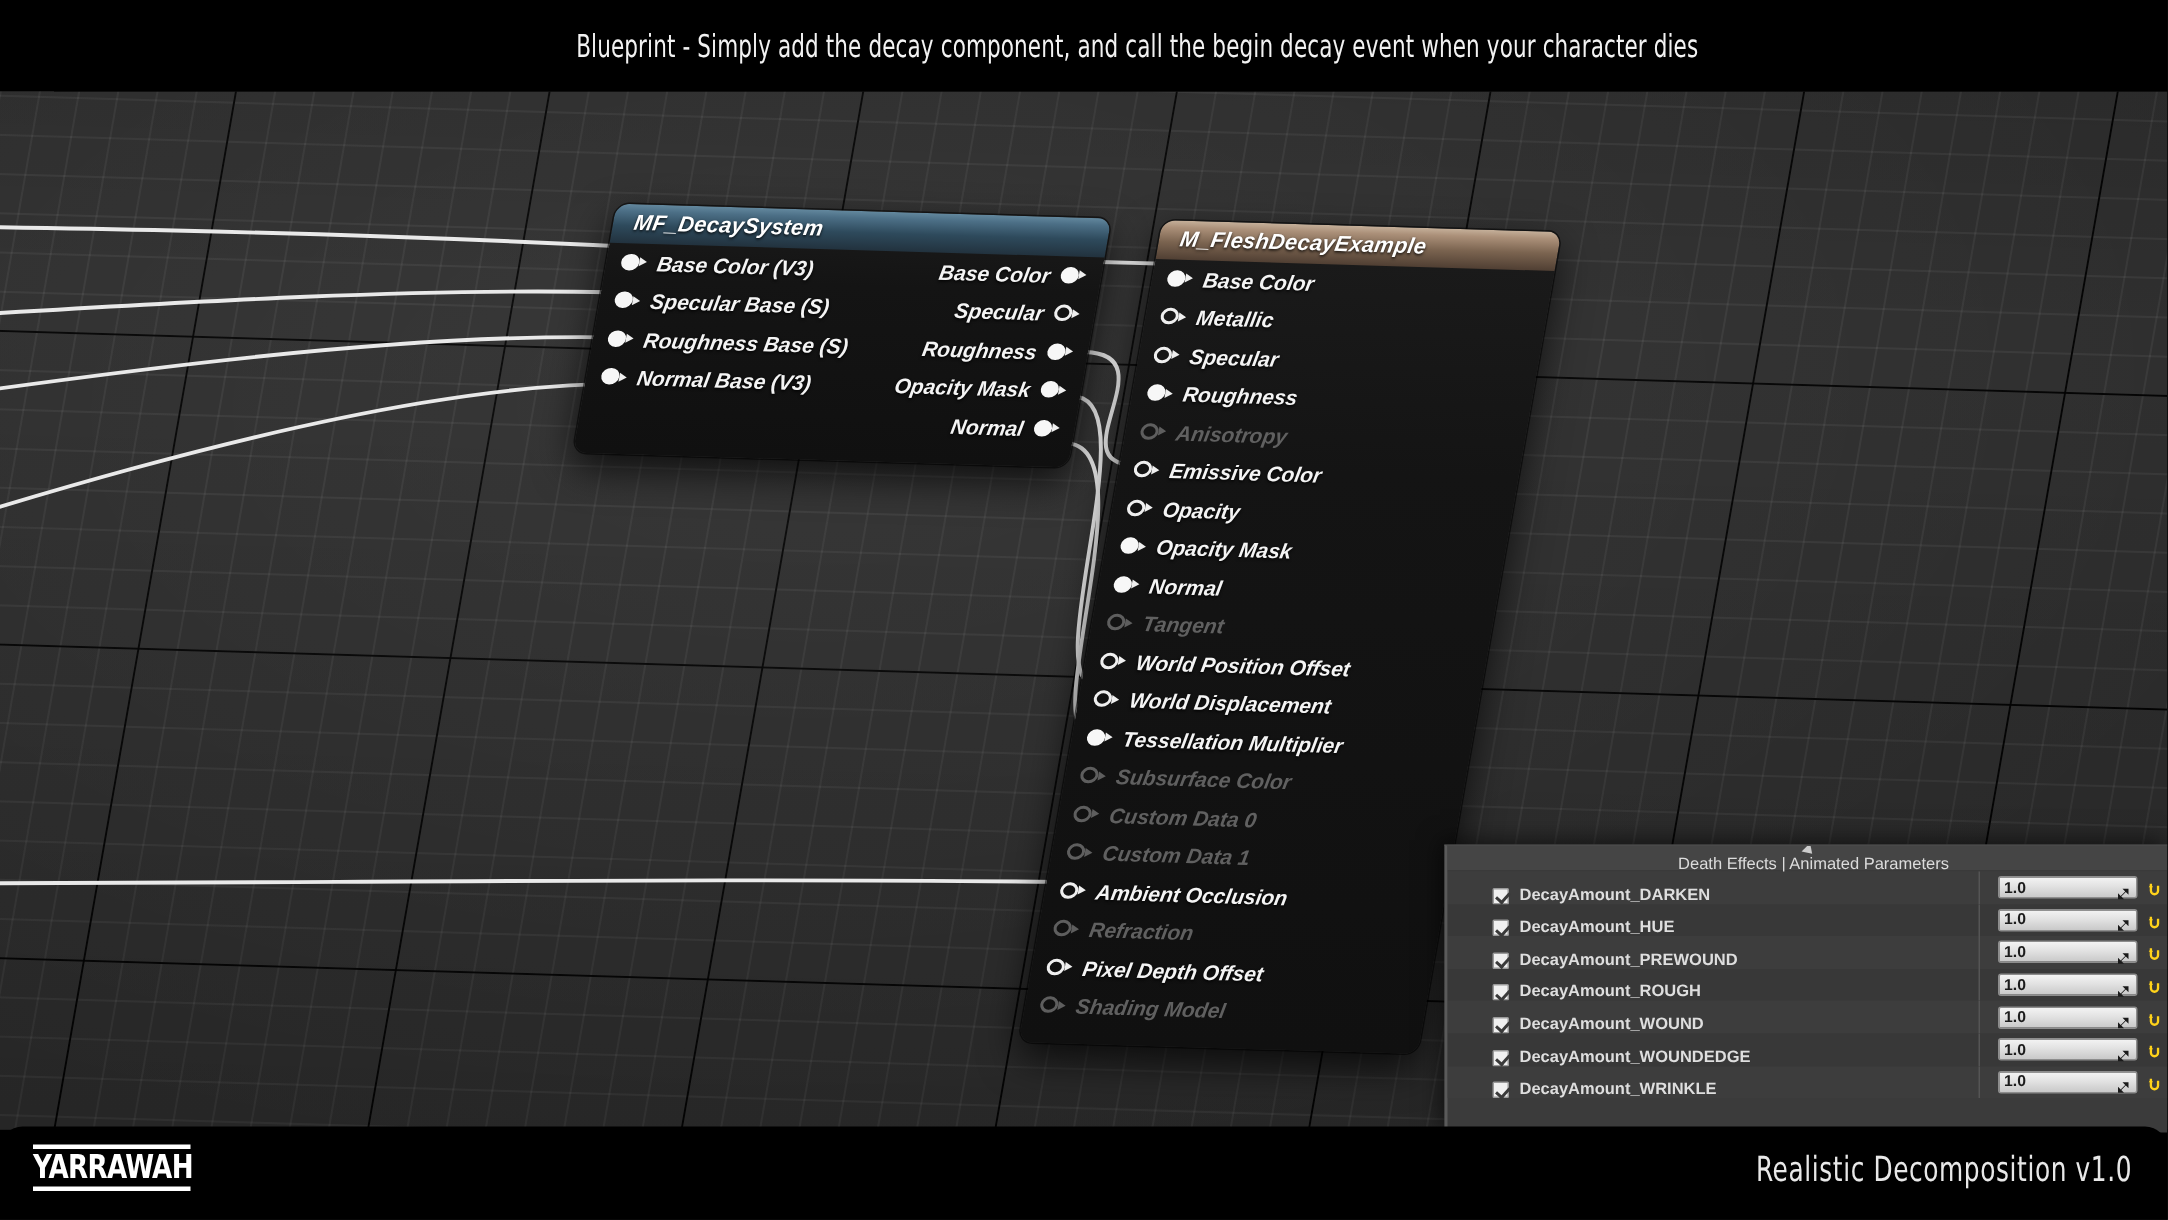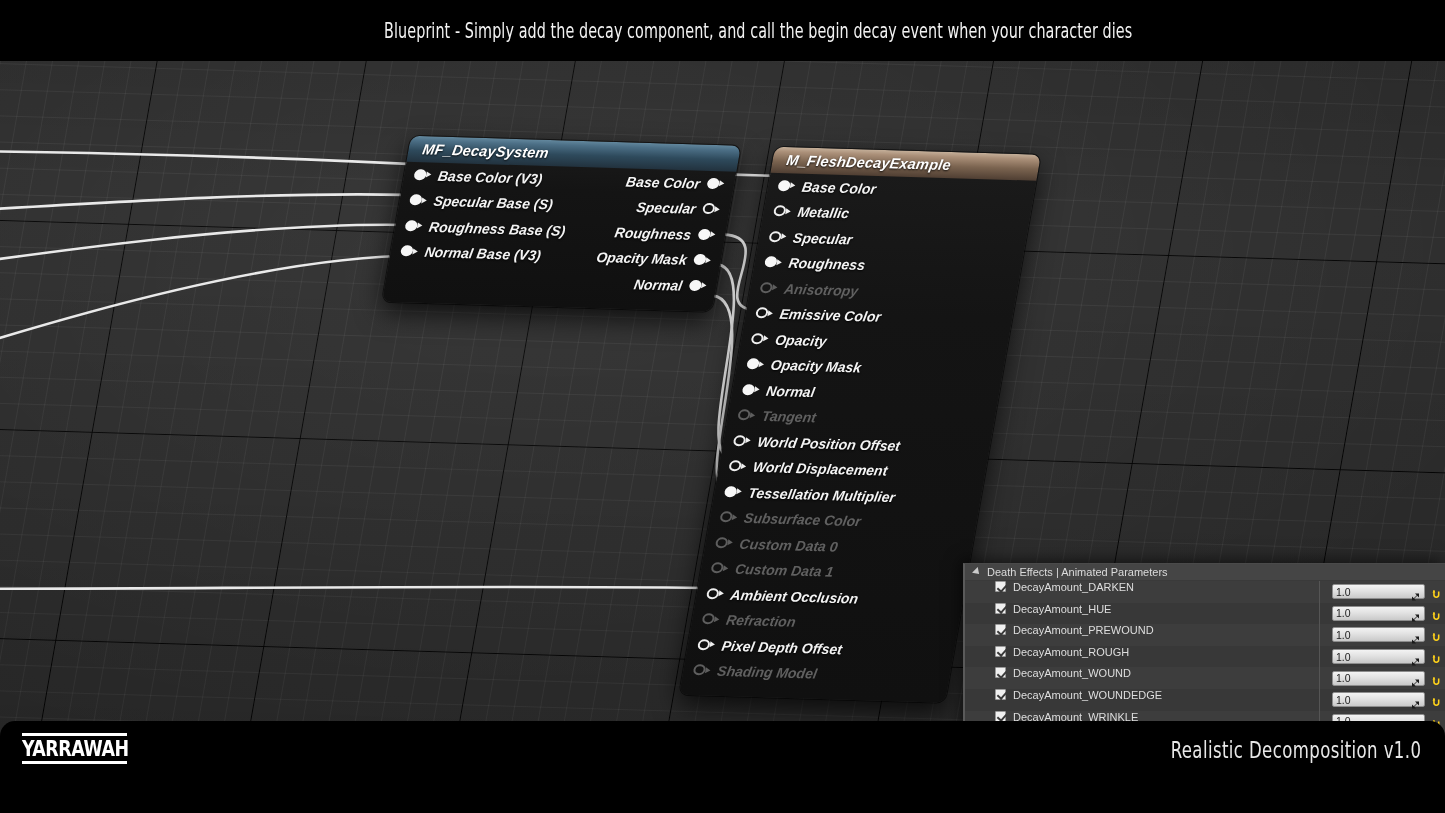--- a/index.html
+++ b/index.html
@@ -40,21 +40,21 @@
     font-size: 21px;
     letter-spacing: 0.1px;
     transform: scaleX(0.76);
     transform-origin: center;
     white-space: nowrap;
   }
 
   
   #bottom-bar {
     position: absolute;
-    left: 0; top: 721px;
+    left: 0; top: 751px;
     width: 1445px;
     height: 60px;
     background: #000;
     z-index: 60;
     border-radius: 15px;
   }
   #logo {
     position: absolute;
     left: 22px; top: 12px;
     width: 105px;
@@ -238,39 +238,41 @@
     font-family: "Liberation Sans", sans-serif;
     box-shadow: -3px -3px 14px rgba(0,0,0,0.55);
   }
   #panel-cat {
     display: flex;
     align-items: center;
     height: 17px;
     background: #454545;
     padding-left: 8px;
     border-bottom: 1px solid #3a3a3a;
+    flex-direction: column;
   }
   #panel-cat .tri-down {
     width: 0; height: 0;
     border-left: 4.5px solid transparent;
     border-right: 4.5px solid transparent;
     border-top: 6px solid #cccccc;
     margin-right: 6px;
     transform: rotate(-45deg);
   }
   #panel-cat-label {
     color: #dcdcdc;
     font-size: 11px;
   }
   .param-row {
     display: flex;
-    align-items: flex-start;
+    align-items: flex-end;
     height: 21.6px;
     padding-left: 30px;
     position: relative;
+    font-weight: bold;
   }
   .param-row:nth-child(odd)  { background: #3d3d3d; }
   .param-row:nth-child(even) { background: #383838; }
 
   .pcheck {
     width: 11px; height: 11px;
     flex: 0 0 11px;
     background: #f0f0f0;
     border: 1px solid #9a9a9a;
     border-radius: 1px;

